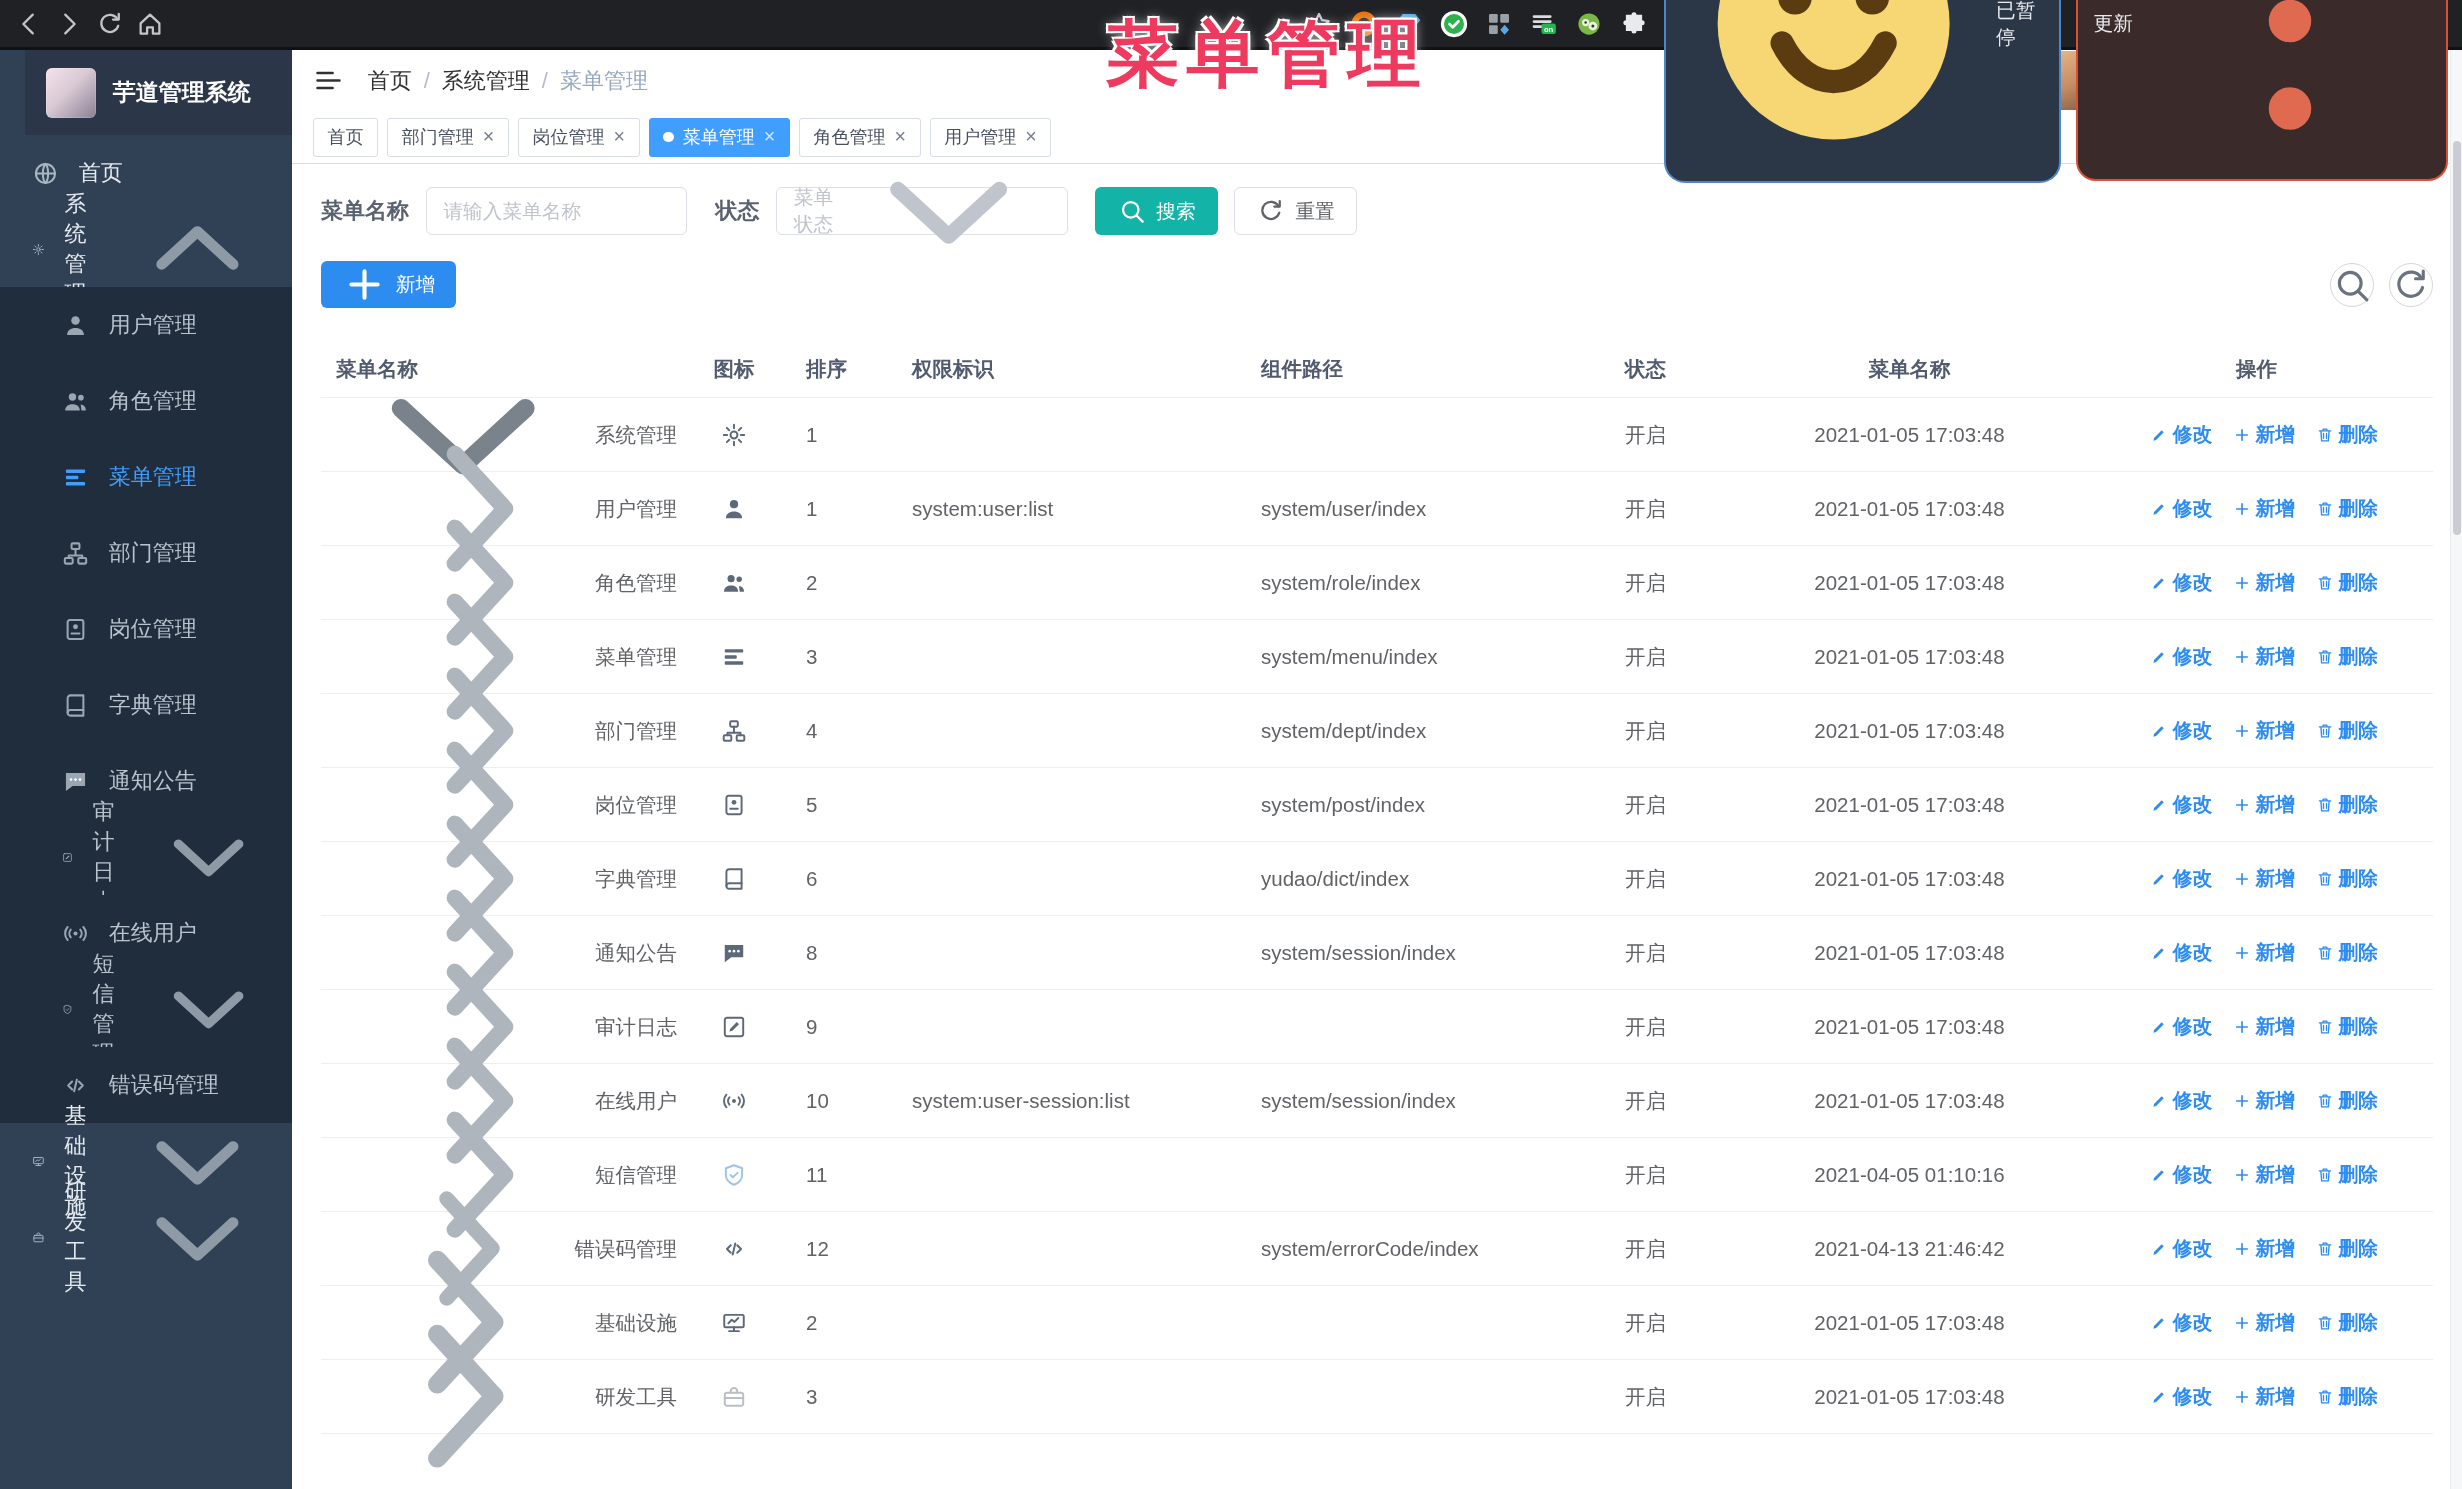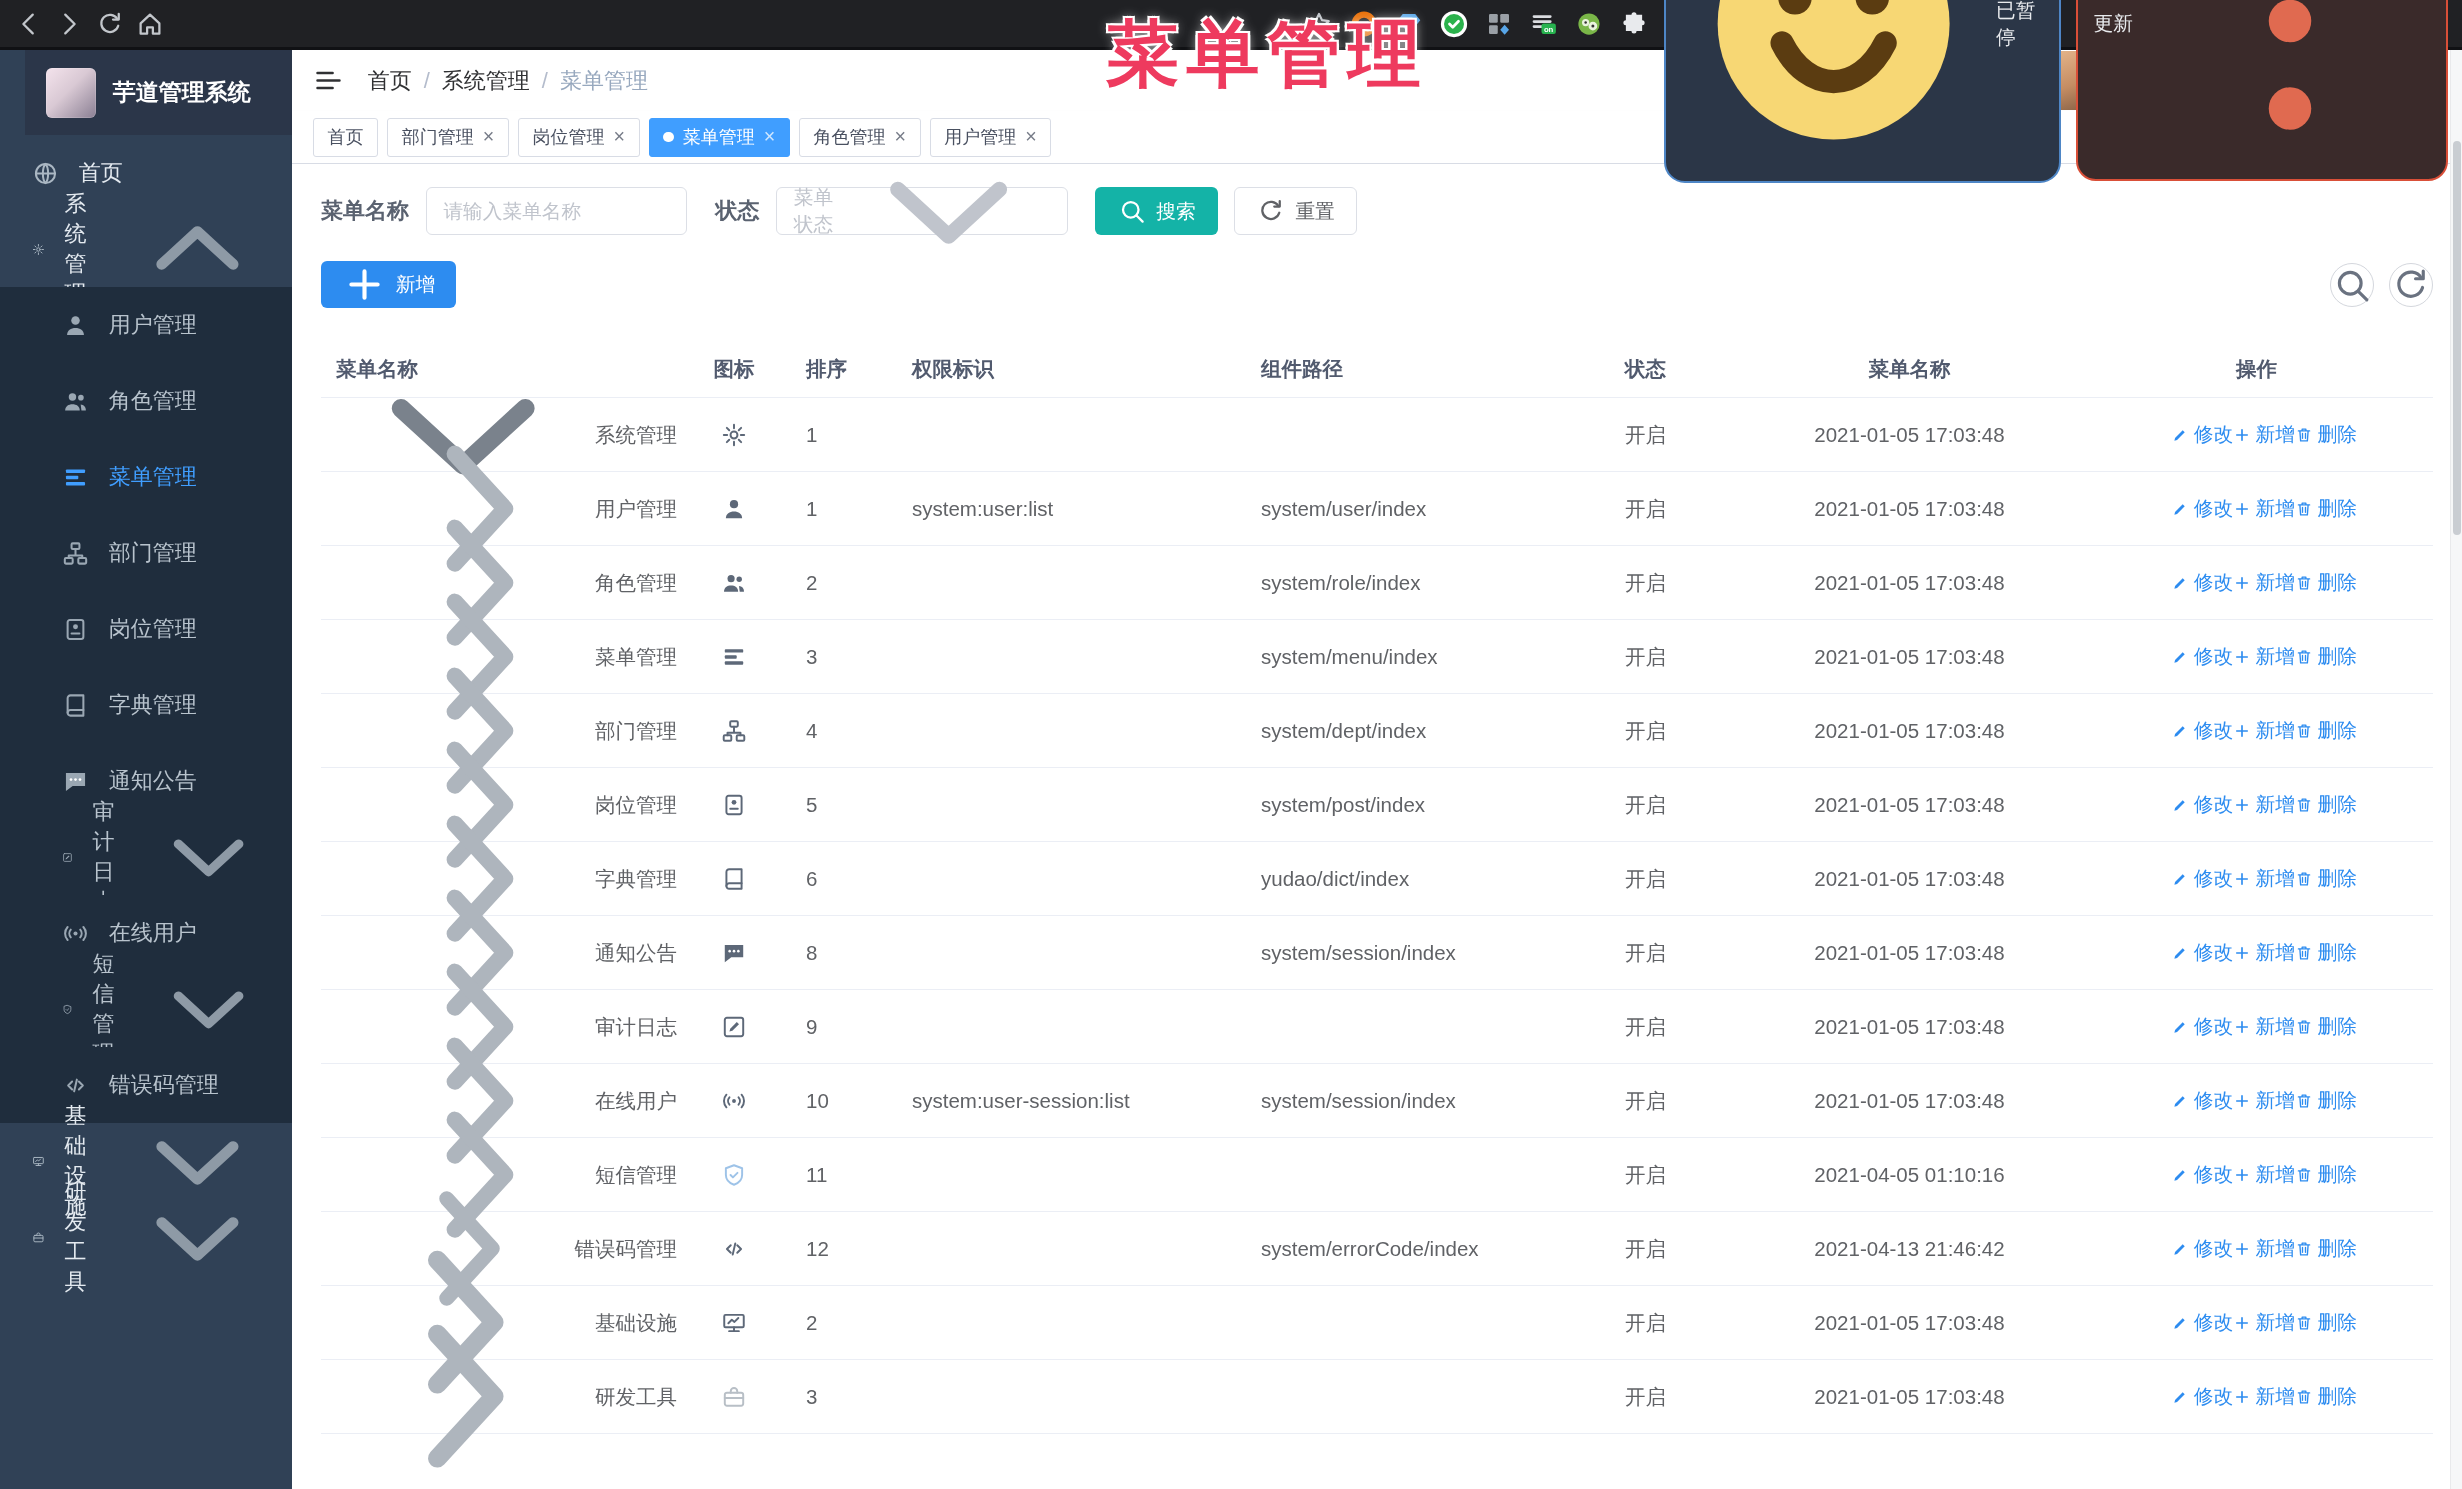--- a/index.html
+++ b/index.html
@@ -126,21 +126,21 @@
   .t-cell.center { text-align:center; padding-left:0;}
   .name-cell { display:flex; align-items:center; gap:7.6px; padding-left:18px;}
   .name-cell.lvl1 { padding-left:47px;}
   .tree-arrow { display:flex; color:#7a828c;}
   .tree-arrow svg{ width:18px; height:18px;}
   .tree-arrow.closed { color:#aeb5bd;}
   .icon-cell { display:flex; justify-content:center; color:#5d6878;}
   .icon-cell svg{ width:26px; height:26px;}
   .icon-cell.lighter{ color:#9ec3e8;}
   .icon-cell.faint{ color:#b8bfc6;}
-  .ops-cell { display:flex; justify-content:center; }
+  .ops-cell { display:flex; justify-content:center; gap:21px;font-weight:bold;}
   .op-link { color:#2d8cf0; display:inline-flex; align-items:center; gap:4.5px; cursor:pointer;
     font-size:19.7px; white-space:nowrap;}
   .op-link svg{ width:18px; height:18px;}
 
   
   .scrollbar { position:absolute; right:0; top:50px; bottom:0; width:12px;
     background:#f6f7f8; border-left:0.8px solid #e9eaec; z-index:40;}
   .scroll-thumb { position:absolute; top:91px; left:1.5px; width:8.3px; height:394px;
     border-radius:4.5px; background:#c9cdd2;}
 </style>

